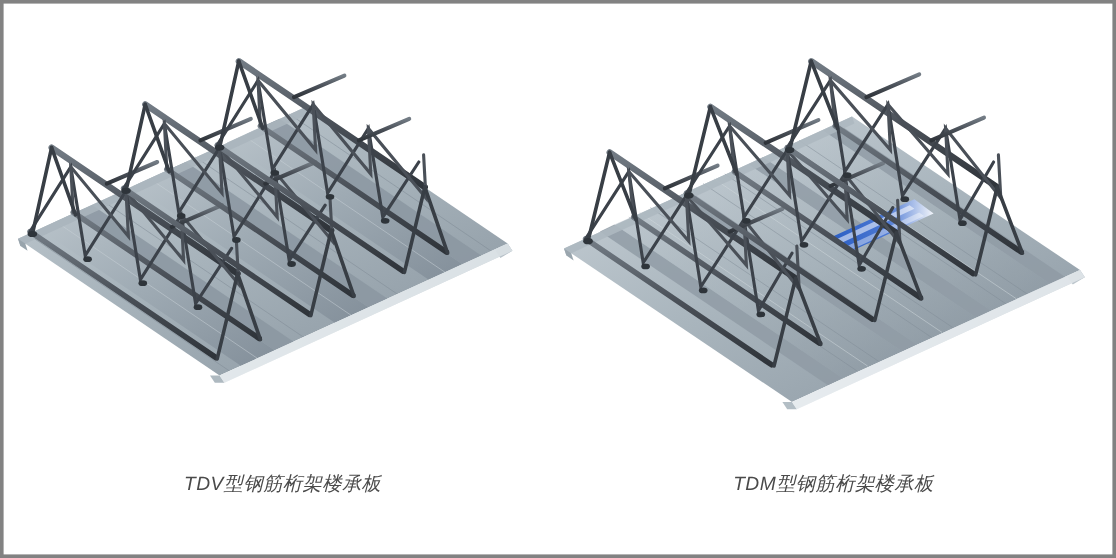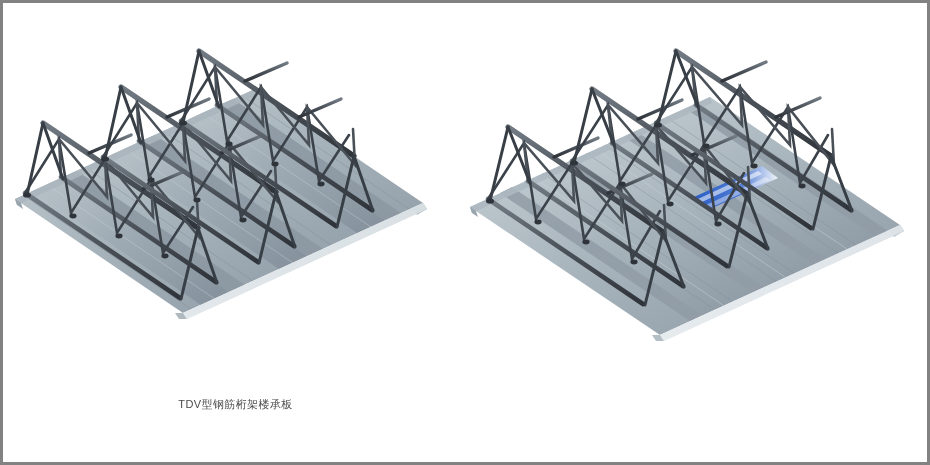--- a/index.html
+++ b/index.html
@@ -27,25 +27,26 @@
     left:0; top:8px;
     width:465px; height:360px;
   }
   .product-figure svg{display:block;width:100%;height:100%;}
 
   .caption{
     position:absolute;
     left:0; top:392px;
     width:465px;
     text-align:center;
-    font-size:11px;
+    font-size:16px;
     line-height:18px;
     color:#4a4a4a;
     letter-spacing:0.4px;
     white-space:nowrap;
+    font-style:italic;
   }
 </style>
 </head>
 <body>
 
 <div id="frame">
 
   <div class="panel" id="panel-left">
 
     <div class="product-figure">
@@ -358,15 +359,16 @@
             <ellipse cx="196" cy="114" rx="4" ry="2.6"></ellipse>
             <ellipse cx="244" cy="135" rx="3.6" ry="2.4"></ellipse>
             <ellipse cx="292" cy="155" rx="3.6" ry="2.4"></ellipse>
             <ellipse cx="340" cy="175" rx="3.6" ry="2.4"></ellipse>
           </g>
         </g>
 
       </svg>
     </div>
 
+    <div class="caption">TDM型钢筋桁架楼承板</div>
   </div>
 
 </div>
 
 </body></html>

